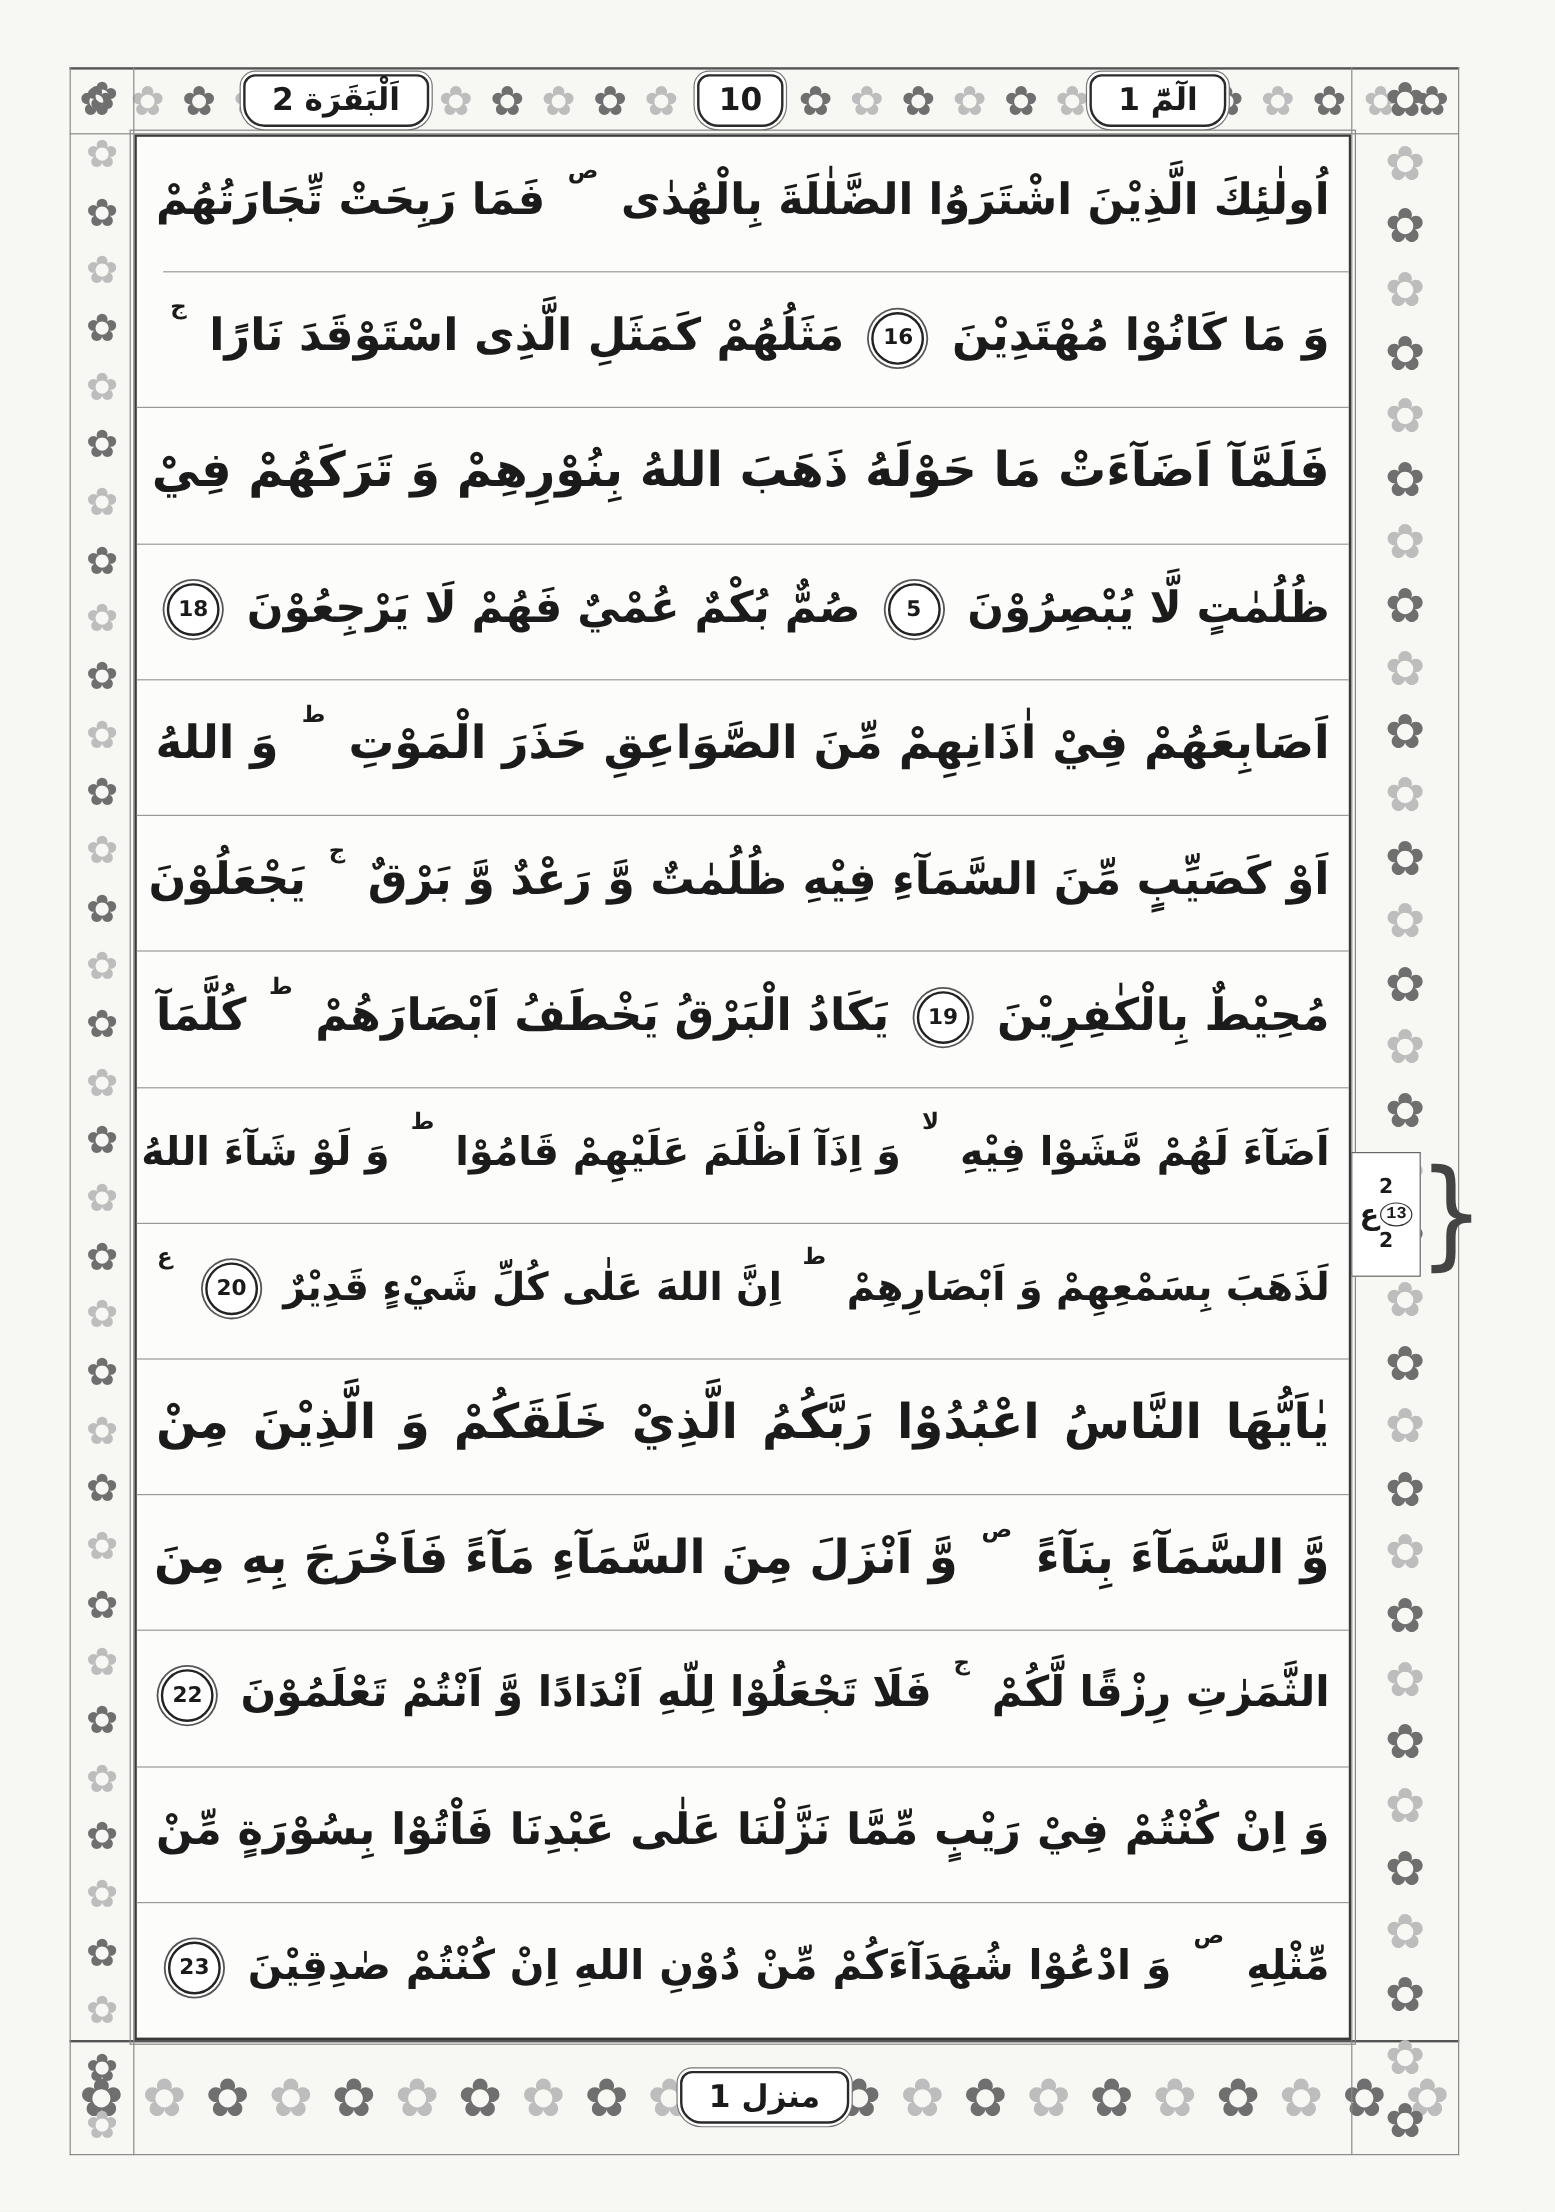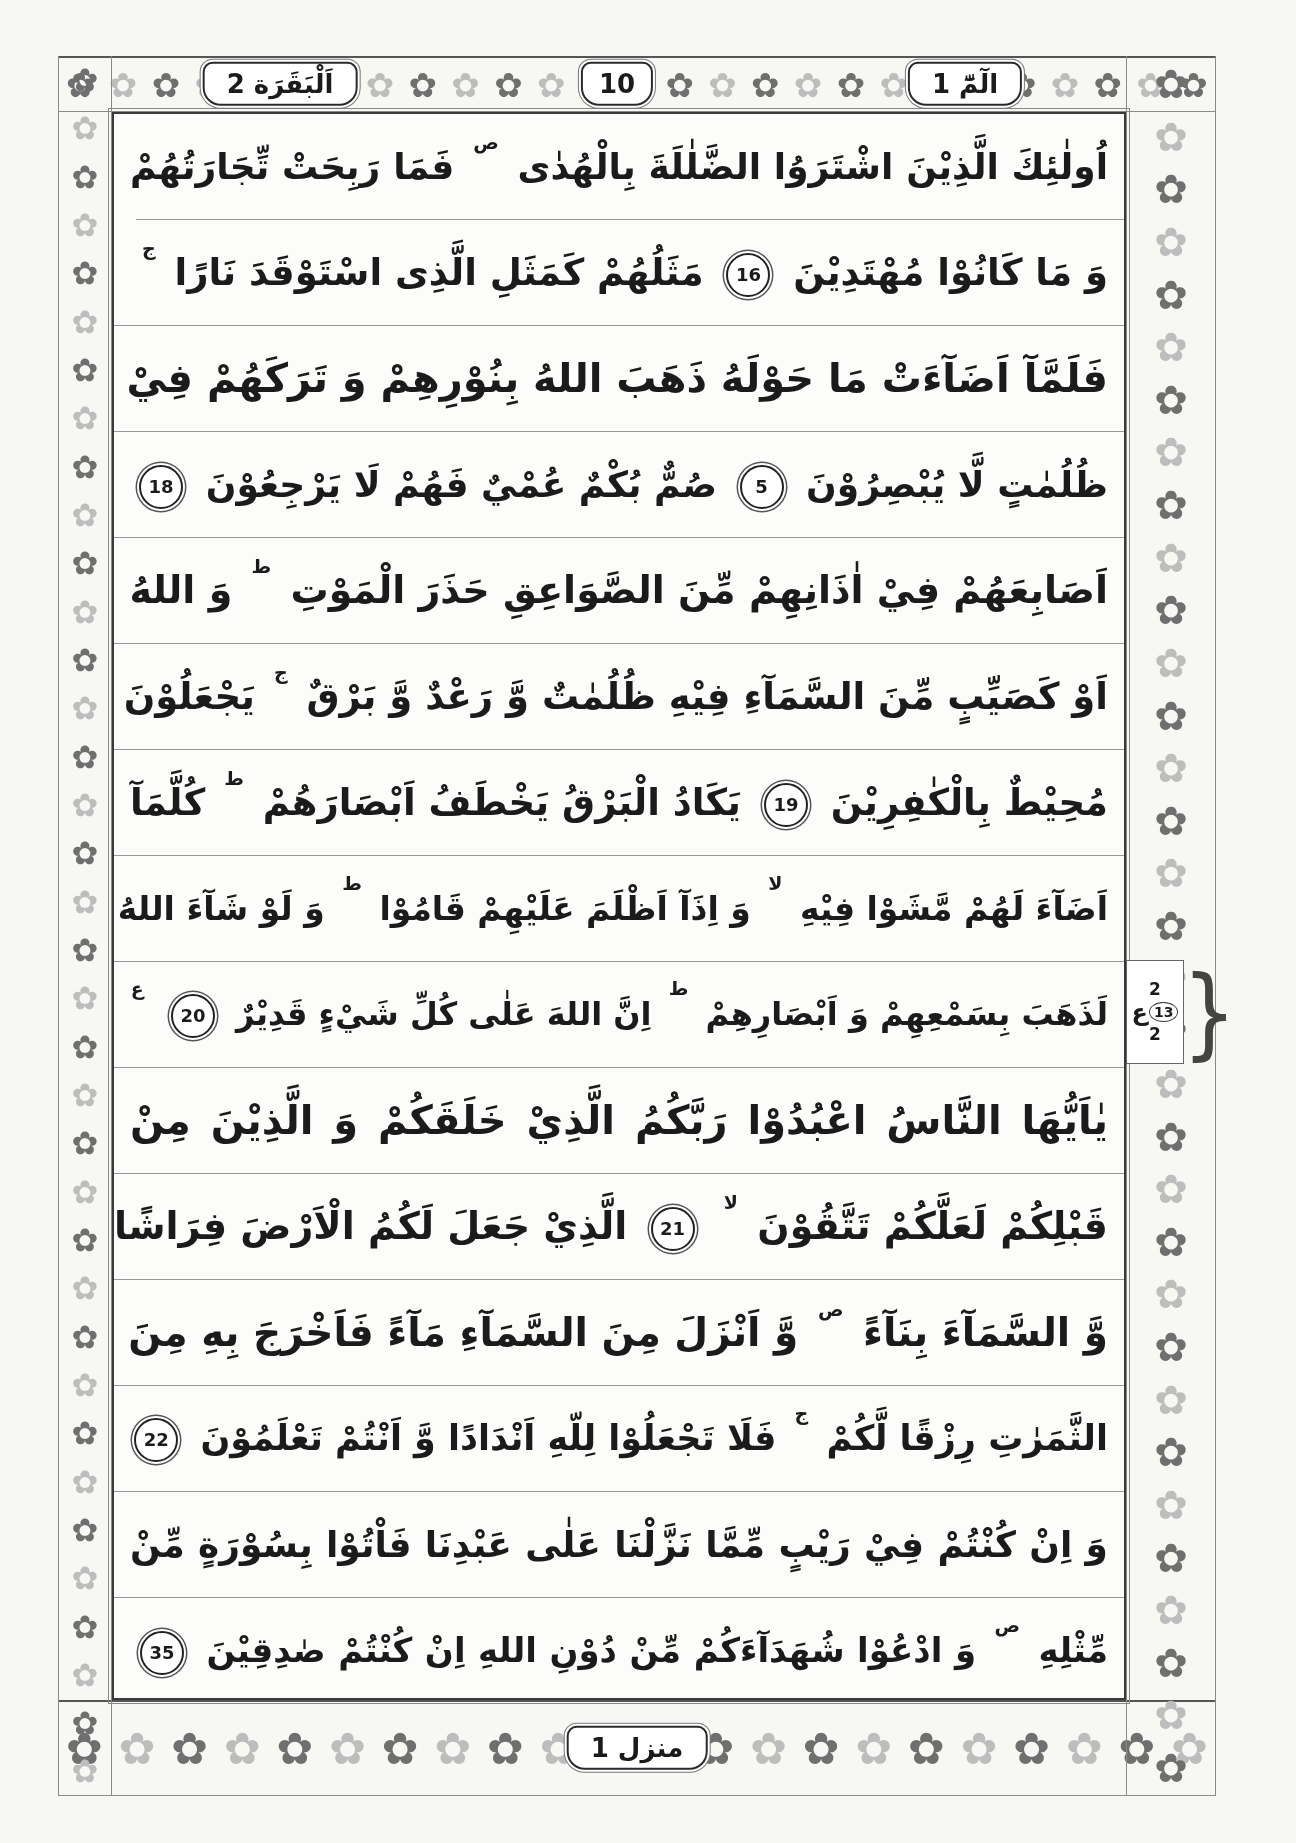--- a/index.html
+++ b/index.html
@@ -47,21 +47,21 @@
   
   .pause{display:inline-block;font-size:19px;font-weight:700;vertical-align:30px;
     line-height:1;margin:0 6px;}
 
   
   .ruku{position:absolute;left:1126px;top:960px;width:58px;height:104px;background:#fff;
     border:1px solid #666;display:flex;flex-direction:column;align-items:center;
     justify-content:center;gap:1px;font-weight:700;color:var(--ink);z-index:7;}
   .ruku .num{font-size:17px;line-height:1.1;}
   .ruku .mid{display:flex;align-items:center;gap:1px;font-size:24px;line-height:1;}
-  .ruku .count{font-size:14px;border:1.5px solid #333;border-radius:50%;padding:2px 4px;line-height:1;}
+  .ruku .count{font-size:14px;border:1.5px solid #333;border-radius:50%;padding:2px 4px;line-height:1;font-family:Liberation Mono, monospace;}
   .ruku-bracket{position:absolute;left:1182px;top:952px;font-size:86px;color:#444;
     font-weight:400;z-index:7;transform:scaleY(1.15);line-height:120px;}
 </style>
 </head>
 <body>
 
 <div class="page">
 
   <div class="band band-h band-top">
       <span style="color: var(--flDark);">✿</span>
@@ -199,25 +199,24 @@
   <div class="qline" style="font-size: 36px;"><span>اُولٰئِكَ الَّذِيْنَ اشْتَرَوُا الضَّلٰلَةَ بِالْهُدٰى </span><span class="pause">ص</span><span> فَمَا رَبِحَتْ تِّجَارَتُهُمْ</span></div>
       <div class="qline" style="font-size: 37px; margin-left: 22px;"><span>وَ مَا كَانُوْا مُهْتَدِيْنَ </span><span class="ayah">16</span><span> مَثَلُهُمْ كَمَثَلِ الَّذِى اسْتَوْقَدَ نَارًا </span><span class="pause">ج</span></div>
       <div class="qline"><span>فَلَمَّآ اَضَآءَتْ مَا حَوْلَهُ ذَهَبَ اللهُ بِنُوْرِهِمْ وَ تَرَكَهُمْ فِيْ</span></div>
       <div class="qline" style="font-size: 36px;"><span>ظُلُمٰتٍ لَّا يُبْصِرُوْنَ </span><span class="ayah">5</span><span> صُمٌّ بُكْمٌ عُمْيٌ فَهُمْ لَا يَرْجِعُوْنَ </span><span class="ayah">18</span></div>
       <div class="qline" style="font-size: 38px;"><span>اَصَابِعَهُمْ فِيْ اٰذَانِهِمْ مِّنَ الصَّوَاعِقِ حَذَرَ الْمَوْتِ </span><span class="pause">ط</span><span> وَ اللهُ</span></div>
       <div class="qline" style="font-size: 37px;"><span>اَوْ كَصَيِّبٍ مِّنَ السَّمَآءِ فِيْهِ ظُلُمٰتٌ وَّ رَعْدٌ وَّ بَرْقٌ </span><span class="pause">ج</span><span> يَجْعَلُوْنَ</span></div>
       <div class="qline" style="font-size: 37px;"><span>مُحِيْطٌ بِالْكٰفِرِيْنَ </span><span class="ayah">19</span><span> يَكَادُ الْبَرْقُ يَخْطَفُ اَبْصَارَهُمْ </span><span class="pause">ط</span><span> كُلَّمَآ</span></div>
       <div class="qline" style="font-size: 33px;"><span>اَضَآءَ لَهُمْ مَّشَوْا فِيْهِ </span><span class="pause">لا</span><span> وَ اِذَآ اَظْلَمَ عَلَيْهِمْ قَامُوْا </span><span class="pause">ط</span><span> وَ لَوْ شَآءَ اللهُ</span></div>
       <div class="qline" style="font-size: 32px;"><span>لَذَهَبَ بِسَمْعِهِمْ وَ اَبْصَارِهِمْ </span><span class="pause">ط</span><span> اِنَّ اللهَ عَلٰى كُلِّ شَيْءٍ قَدِيْرٌ </span><span class="ayah">20</span><span> </span><span class="pause">ع</span></div>
       <div class="qline"><span>يٰاَيُّهَا النَّاسُ اعْبُدُوْا رَبَّكُمُ الَّذِيْ خَلَقَكُمْ وَ الَّذِيْنَ مِنْ</span></div>
-      <div class="qline" style="font-size: 38px;"><span>قَبْلِكُمْ لَعَلَّكُمْ تَتَّقُوْنَ </span><span class="pause">لا</span><span> </span><span class="ayah">21</span><span> الَّذِيْ جَعَلَ لَكُمُ الْاَرْضَ فِرَاشًا</span></div>
       <div class="qline" style="font-size: 39px;"><span>وَّ السَّمَآءَ بِنَآءً </span><span class="pause">ص</span><span> وَّ اَنْزَلَ مِنَ السَّمَآءِ مَآءً فَاَخْرَجَ بِهِ مِنَ</span></div>
       <div class="qline" style="font-size: 35px;"><span>الثَّمَرٰتِ رِزْقًا لَّكُمْ </span><span class="pause">ج</span><span> فَلَا تَجْعَلُوْا لِلّهِ اَنْدَادًا وَّ اَنْتُمْ تَعْلَمُوْنَ </span><span class="ayah">22</span></div>
       <div class="qline" style="font-size: 36px;"><span>وَ اِنْ كُنْتُمْ فِيْ رَيْبٍ مِّمَّا نَزَّلْنَا عَلٰى عَبْدِنَا فَاْتُوْا بِسُوْرَةٍ مِّنْ</span></div>
-      <div class="qline" style="font-size: 34px;"><span>مِّثْلِهِ </span><span class="pause">ص</span><span> وَ ادْعُوْا شُهَدَآءَكُمْ مِّنْ دُوْنِ اللهِ اِنْ كُنْتُمْ صٰدِقِيْنَ </span><span class="ayah">35</span></div>
+      <div class="qline" style="font-size: 34px;"><span>مِّثْلِهِ </span><span class="pause">ص</span><span> وَ ادْعُوْا شُهَدَآءَكُمْ مِّنْ دُوْنِ اللهِ اِنْ كُنْتُمْ صٰدِقِيْنَ </span><span class="ayah">23</span></div>
     </div>
 
   <div class="ruku">
     <span class="num">2</span>
     <span class="mid">
       <span>ع</span>
         <span class="count">13</span>
     </span>
     <span class="num">2</span>
   </div>

